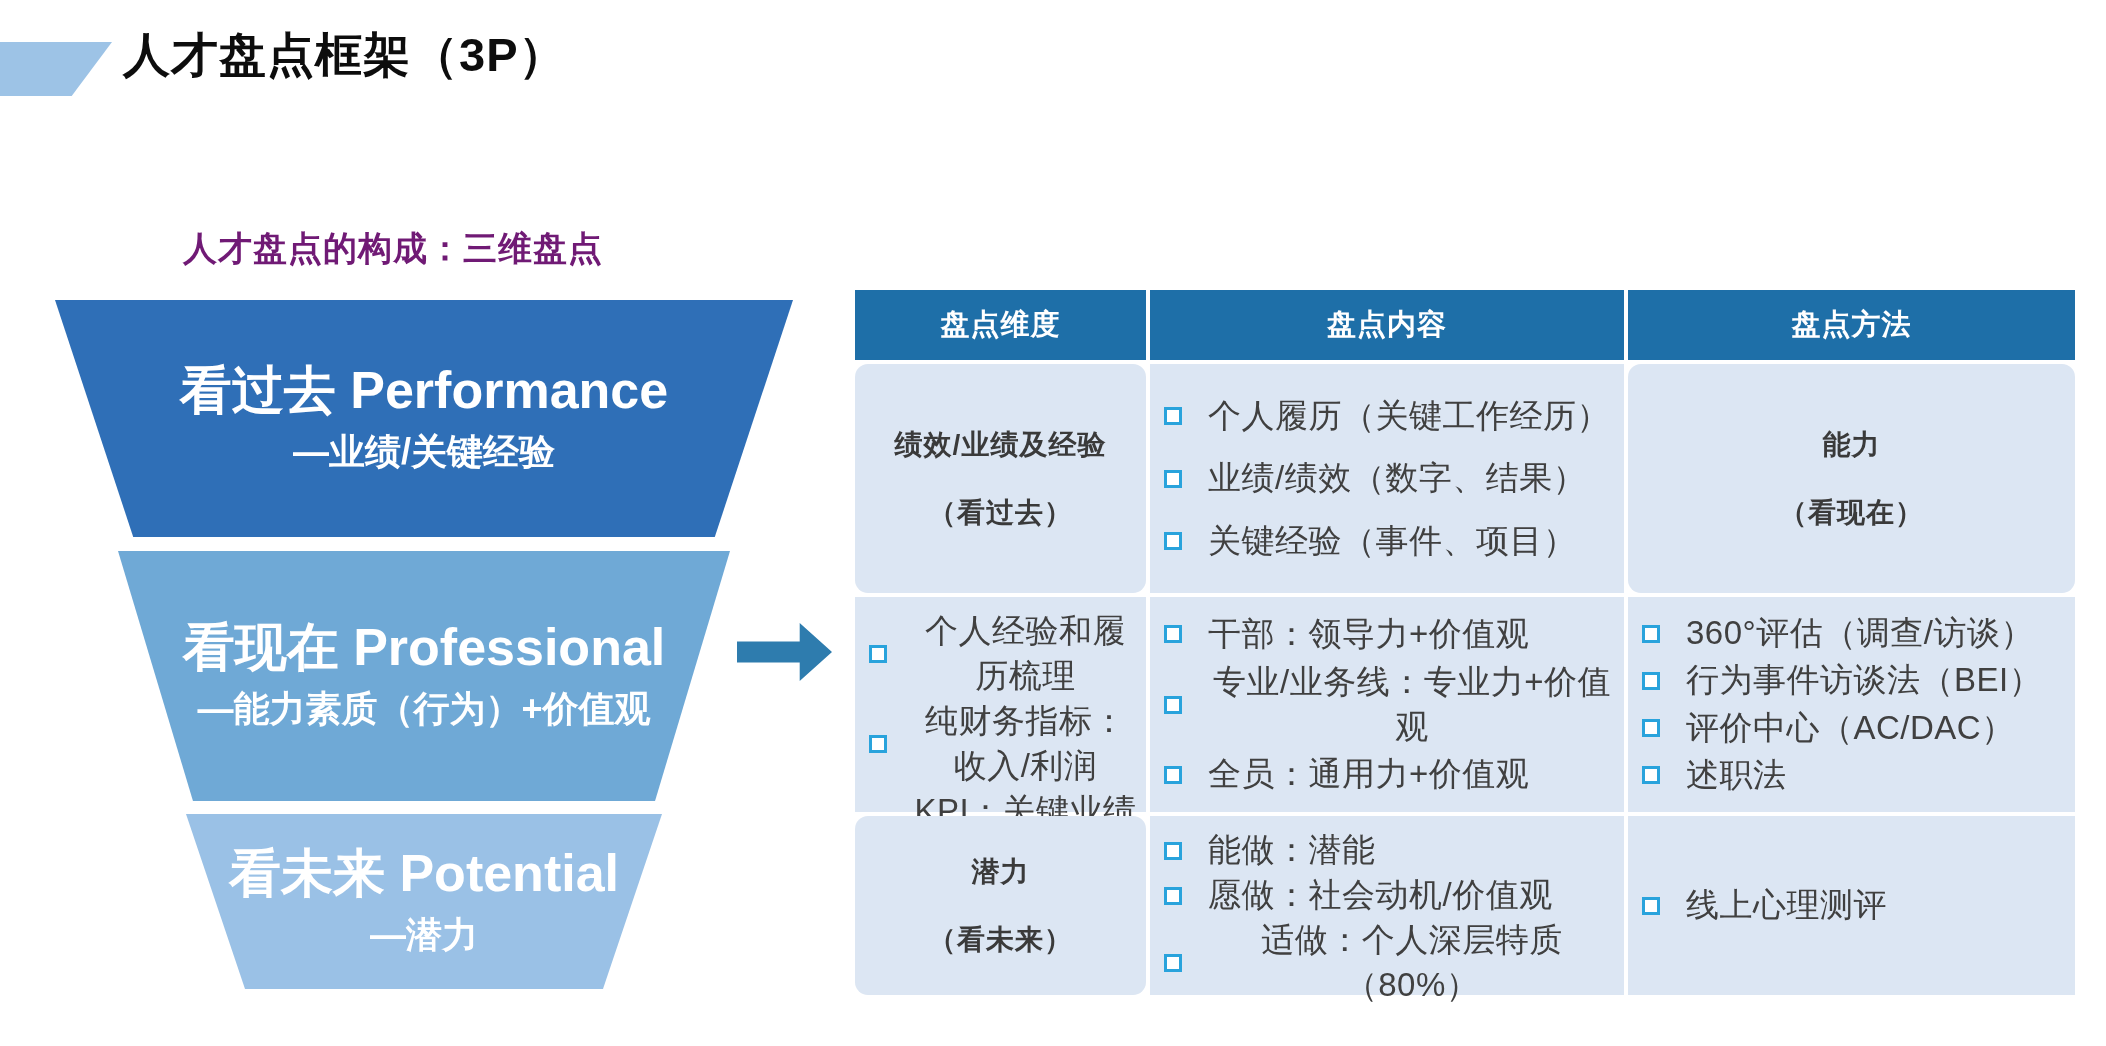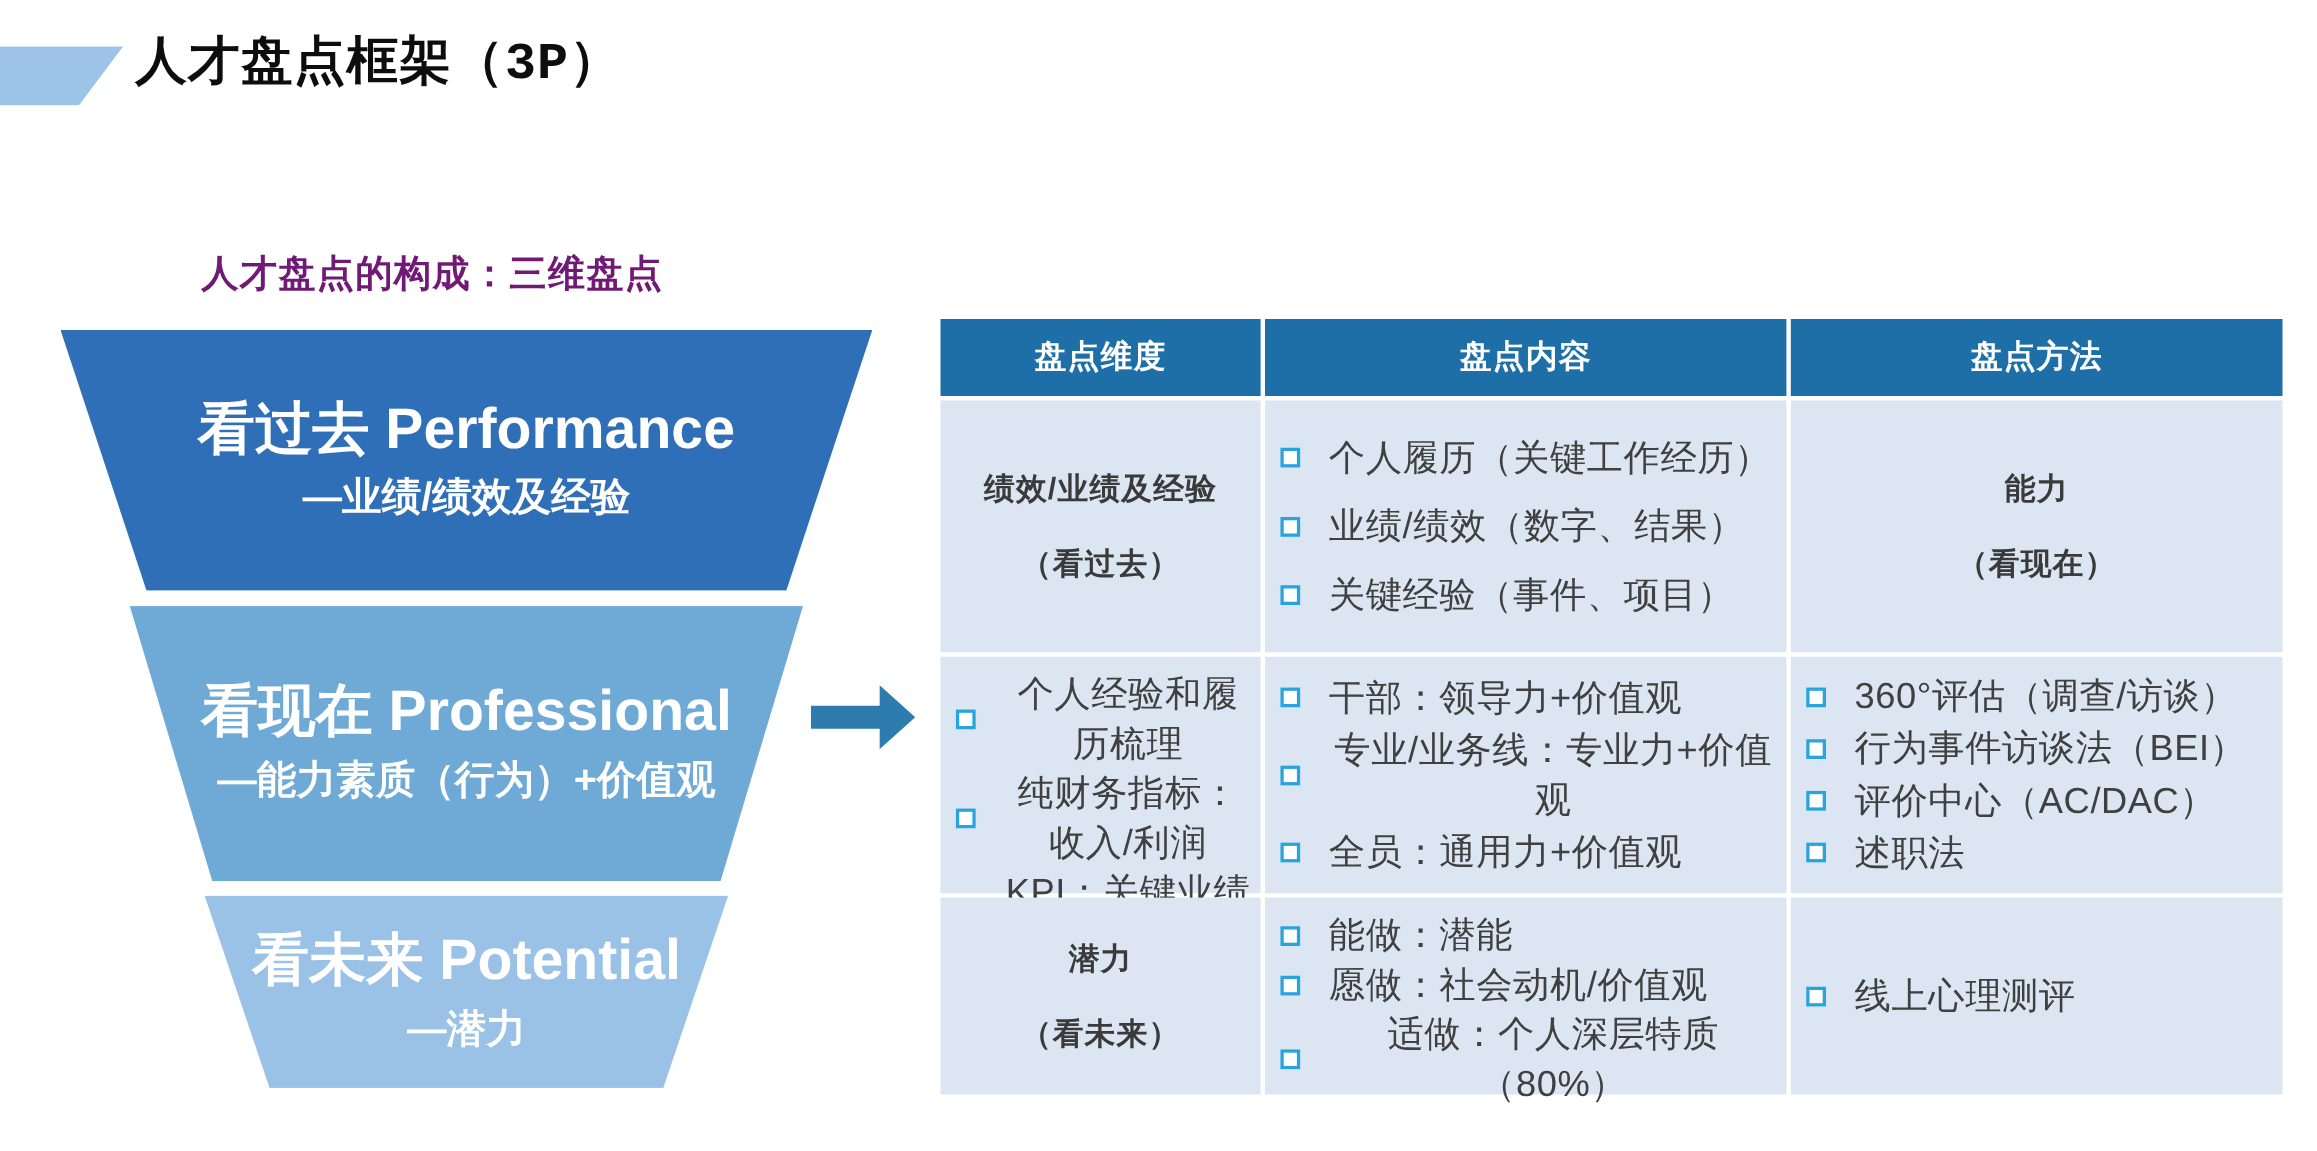--- a/index.html
+++ b/index.html
@@ -10,21 +10,21 @@
   }
   .abs{position:absolute;}
 
   
   .title-accent{
     left:0;top:42px;width:112px;height:54px;
     clip-path:polygon(0 0,100% 0,64% 100%,0 100%);
   }
   .page-title{
     left:123px;top:24px;margin:0;
-    font-size:47px;font-weight:bold;color:#0d0d0d;letter-spacing:1px;font-family:Liberation Mono, monospace;
+    font-size:47px;font-weight:bold;color:#0d0d0d;letter-spacing:1px;
   }
   .funnel-caption{
     left:183px;top:226px;
     font-size:34px;font-weight:bold;letter-spacing:1px;
   }
 
   
   .trap{
     display:flex;flex-direction:column;justify-content:center;align-items:center;
     text-align:center;color:#ffffff;font-weight:bold;padding-bottom:8px;box-sizing:border-box;
@@ -53,21 +53,21 @@
     gap:4px;
     text-align:center;
   }
   .th{
     color:#ffffff;font-weight:bold;font-size:29px;
     display:flex;align-items:center;justify-content:center;letter-spacing:1px;
   }
   .cell{box-sizing:border-box;}
   .dim-cell{
     display:flex;flex-direction:column;justify-content:center;align-items:center;
-    font-size:28px;font-weight:bold;color:#3a3a3a;line-height:2.4;letter-spacing:1px;
+    font-size:28px;font-weight:bold;color:#3a3a3a;line-height:2.4;letter-spacing:1px;border-radius:13px;
   }
   .list-cell{
     display:flex;flex-direction:column;justify-content:space-evenly;
     padding:12px 8px 12px 14px;
   }
   .bullet-item{
     display:flex;align-items:center;column-gap:26px;
     font-size:33px;color:#404040;letter-spacing:0.5px;
   }
   .sq{
@@ -79,21 +79,21 @@
 <body>
 
 <div class="abs title-accent" style="background: rgb(157, 195, 230);"></div>
 
 <h1 class="abs page-title">人才盘点框架（3P）</h1>
 
 <div class="abs funnel-caption" style="color: #701a75;">人才盘点的构成：三维盘点</div>
 
 <div class="abs trap trap1" style="background: rgb(47, 111, 183);">
   <div class="l1">看过去 Performance</div>
-  <div class="l2">—业绩/绩效及经验</div>
+  <div class="l2">—业绩/关键经验</div>
 </div>
 
 <div class="abs trap trap2" style="background: rgb(111, 169, 214);">
   <div class="l1">看现在 Professional</div>
   <div class="l2">—能力素质（行为）+价值观</div>
 </div>
 
 <div class="abs trap trap3" style="background: rgb(154, 193, 230);">
   <div class="l1">看未来 Potential</div>
   <div class="l2">—潜力</div>

